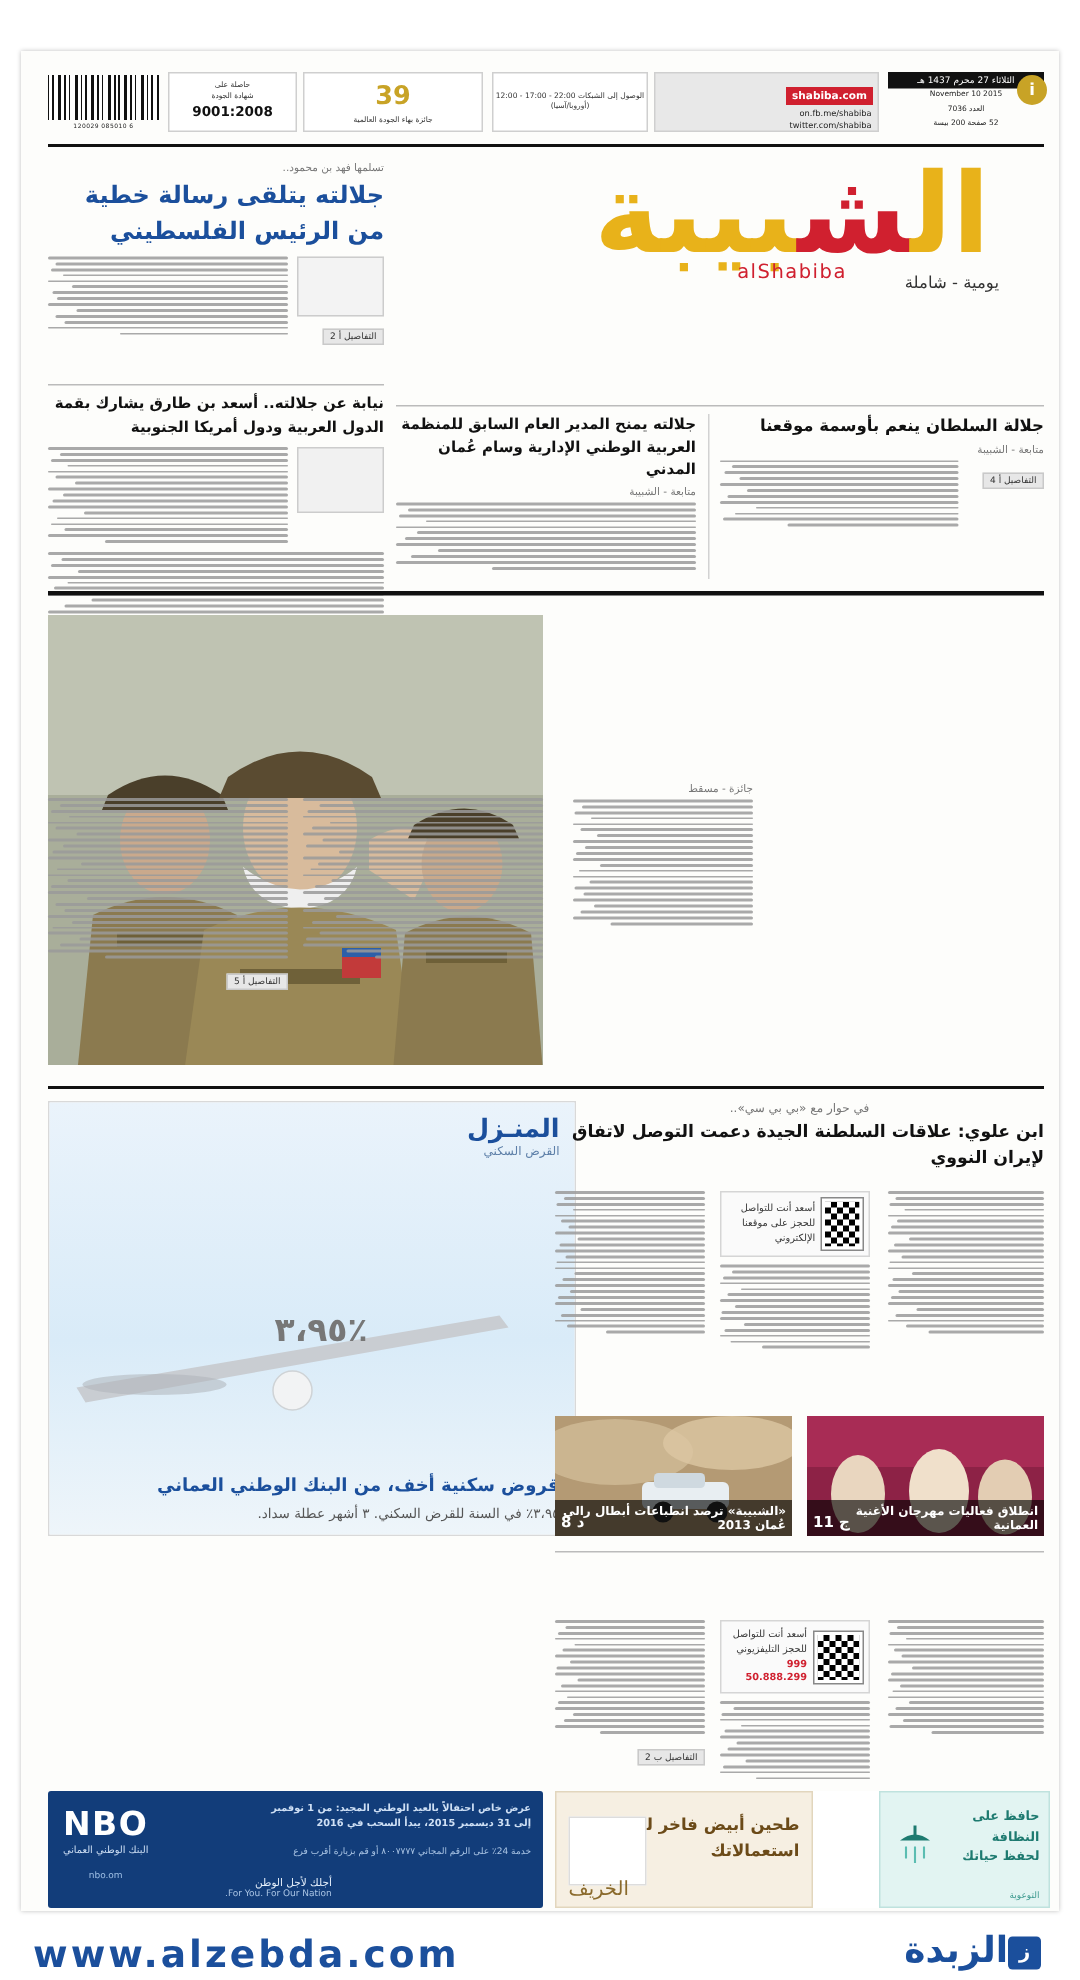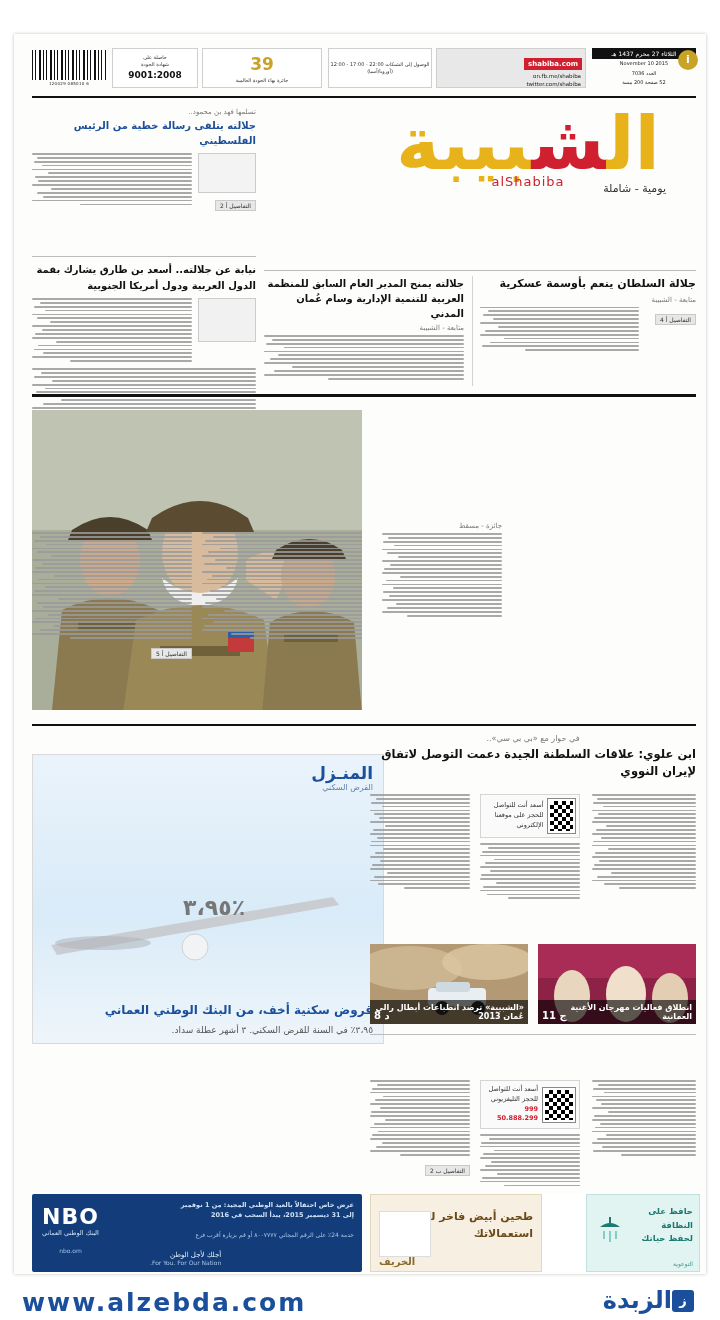--- a/index.html
+++ b/index.html
@@ -176,21 +176,21 @@
     <div class="logo-wrap">
       <div class="logo-ar">
         ال<span class="sw">ش</span>بيبة
       </div>
       <div class="logo-lat">alShabiba</div>
     </div>
     <div class="logo-sub">يومية - شاملة</div>
 
     <div style="position:absolute;left:18px;top:74px;width:224px;">
       <div class="kicker ar">تسلمها فهد بن محمود..</div>
-      <div class="hdl b ar" style="font-size:10px;margin-top:2px;">جلالته يتلقى رسالة خطية من الرئيس الفلسطيني</div>
+      <div class="hdl b ar" style="font-size:16px;margin-top:2px;">جلالته يتلقى رسالة خطية من الرئيس الفلسطيني</div>
       <div style="display:flex;gap:6px;margin-top:5px;">
         <div style="width:58px;">
           <div style="border:1px solid #ccc;background:#f3f3f3;height:40px;"></div>
           <div class="more-tag" style="margin-top:4px;">التفاصيل أ 2</div>
         </div>
         <div class="lines dense" style="flex:1;">
           <i style="width:100%"></i>
             <i style="width:97%"></i>
             <i style="width:99%"></i>
             <i style="width:94%"></i>
@@ -249,21 +249,21 @@
           <i style="width:95%"></i>
         <i style="width:100%"></i>
           <i style="width:92%"></i>
           <i style="width:64%"></i>
       </div>
     </div>
 
     <div class="thin" style="position:absolute;left:250px;top:236px;width:432px;height:1px;"></div>
 
     <div style="position:absolute;left:466px;top:242px;width:216px;">
-      <div class="hdl ar blue" style="font-size:11px;">جلالة السلطان ينعم بأوسمة عسكرية</div>
+      <div class="hdl ar blue" style="font-size:11px;">جلالة السلطان ينعم بأوسمة موقعنا</div>
       <div class="kicker ar" style="margin-top:3px;">متابعة - الشبيبة</div>
       <div style="display:flex;gap:5px;margin-top:3px;">
         <div style="width:52px;">
           <div class="more-tag">التفاصيل أ 4</div>
         </div>
         <div class="lines dense" style="flex:1;">
           <i style="width:100%"></i>
             <i style="width:95%"></i>
             <i style="width:98%"></i>
             <i style="width:92%"></i>
@@ -275,21 +275,21 @@
             <i style="width:94%"></i>
           <i style="width:99%"></i>
             <i style="width:72%"></i>
         </div>
       </div>
     </div>
 
     <div class="col-sep" style="left:458px;top:242px;height:110px;"></div>
 
     <div style="position:absolute;left:250px;top:242px;width:200px;">
-      <div class="hdl ar" style="font-size:10px;line-height:1.5;">جلالته يمنح المدير العام السابق للمنظمة العربية للتنمية الإدارية وسام عُمان المدني</div>
+      <div class="hdl ar" style="font-size:10px;line-height:1.5;">جلالته يمنح المدير العام السابق للمنظمة العربية الوطني الإدارية وسام عُمان المدني</div>
       <div class="kicker ar" style="margin-top:3px;">متابعة - الشبيبة</div>
       <div class="lines dense" style="margin-top:3px;">
         <i style="width:100%"></i>
           <i style="width:96%"></i>
           <i style="width:99%"></i>
           <i style="width:90%"></i>
           <i style="width:100%"></i>
         <i style="width:93%"></i>
           <i style="width:97%"></i>
           <i style="width:100%"></i>
@@ -423,21 +423,21 @@
           <i style="width:100%"></i>
           <i style="width:88%"></i>
           <i style="width:96%"></i>
         <i style="width:100%"></i>
           <i style="width:79%"></i>
       </div>
     </div>
 
     <div class="rule" style="position:absolute;left:18px;top:690px;width:664px;height:2px;"></div>
 
-    <div class="promo" style="left:18px;top:720px;width:352px;height:290px;">
+    <div class="promo" style="left:18px;top:700px;width:352px;height:290px;">
       <div class="promo-sky"></div>
       <div class="ar" style="position:absolute;right:10px;top:8px;">
         <div style="font-size:17px;font-weight:bold;color:#1b4f9c;">المنـزل</div>
         <div style="font-size:8px;color:#5d7fa8;">القرض السكني</div>
       </div>
       <svg width="330" height="180" viewBox="0 0 330 180" style="position:absolute;left:0;top:80px;">
         <path d="M18 110 L300 62 L306 70 L24 120 Z" fill="#c9cdd2"></path>
         <circle cx="162" cy="112" r="13" fill="#f2f3f4" stroke="#cfd3d6"></circle>
         <ellipse cx="70" cy="108" rx="48" ry="7" fill="#aeb4ba" opacity=".55"></ellipse>
       </svg>
@@ -656,21 +656,21 @@
       <div style="position:absolute;left:118px;bottom:6px;text-align:left;">
         <div class="ar" style="font-size:7px;color:#e6f0fb;">أجلك لأجل الوطن</div>
         <div style="font-size:6px;color:#a9c4e4;">For You. For Our Nation.</div>
       </div>
     </div>
 
     <div class="footer-ad">
       <div style="position:absolute;left:0;top:0;width:172px;height:78px;background:#f6efe2;border:1px solid #e2d6bd;">
         <div class="ar" style="position:absolute;right:8px;top:14px;width:130px;font-size:11px;font-weight:bold;color:#6b4a18;line-height:1.5;">طحين أبيض فاخر لجميع استعمالاتك</div>
         <div style="position:absolute;left:8px;top:16px;width:52px;height:46px;background:#fff;border:1px solid #ddd;"></div>
-        <div class="ar" style="position:absolute;left:8px;bottom:4px;font-size:10px;color:#8a6a2c;font-weight:bold;">الخريف</div>
+        <div class="ar" style="position:absolute;left:8px;bottom:4px;font-size:13px;color:#8a6a2c;">الخريف</div>
       </div>
       <div style="position:absolute;left:216px;top:0;width:114px;height:78px;background:#e2f4f2;border:1px solid #bfe2de;">
         <div class="ar" style="position:absolute;right:6px;top:10px;font-size:8.5px;font-weight:bold;color:#1d7a70;line-height:1.6;">
           <span>حافظ على</span><br>
           <span>النظافة</span><br>
           <span>لحفظ</span>
           <span>حياتك</span>
         </div>
         <div class="ar" style="position:absolute;right:6px;bottom:4px;font-size:6px;color:#3e9a90;">التوعوية</div>
         <svg width="30" height="40" viewBox="0 0 30 40" style="position:absolute;left:8px;top:18px;">

